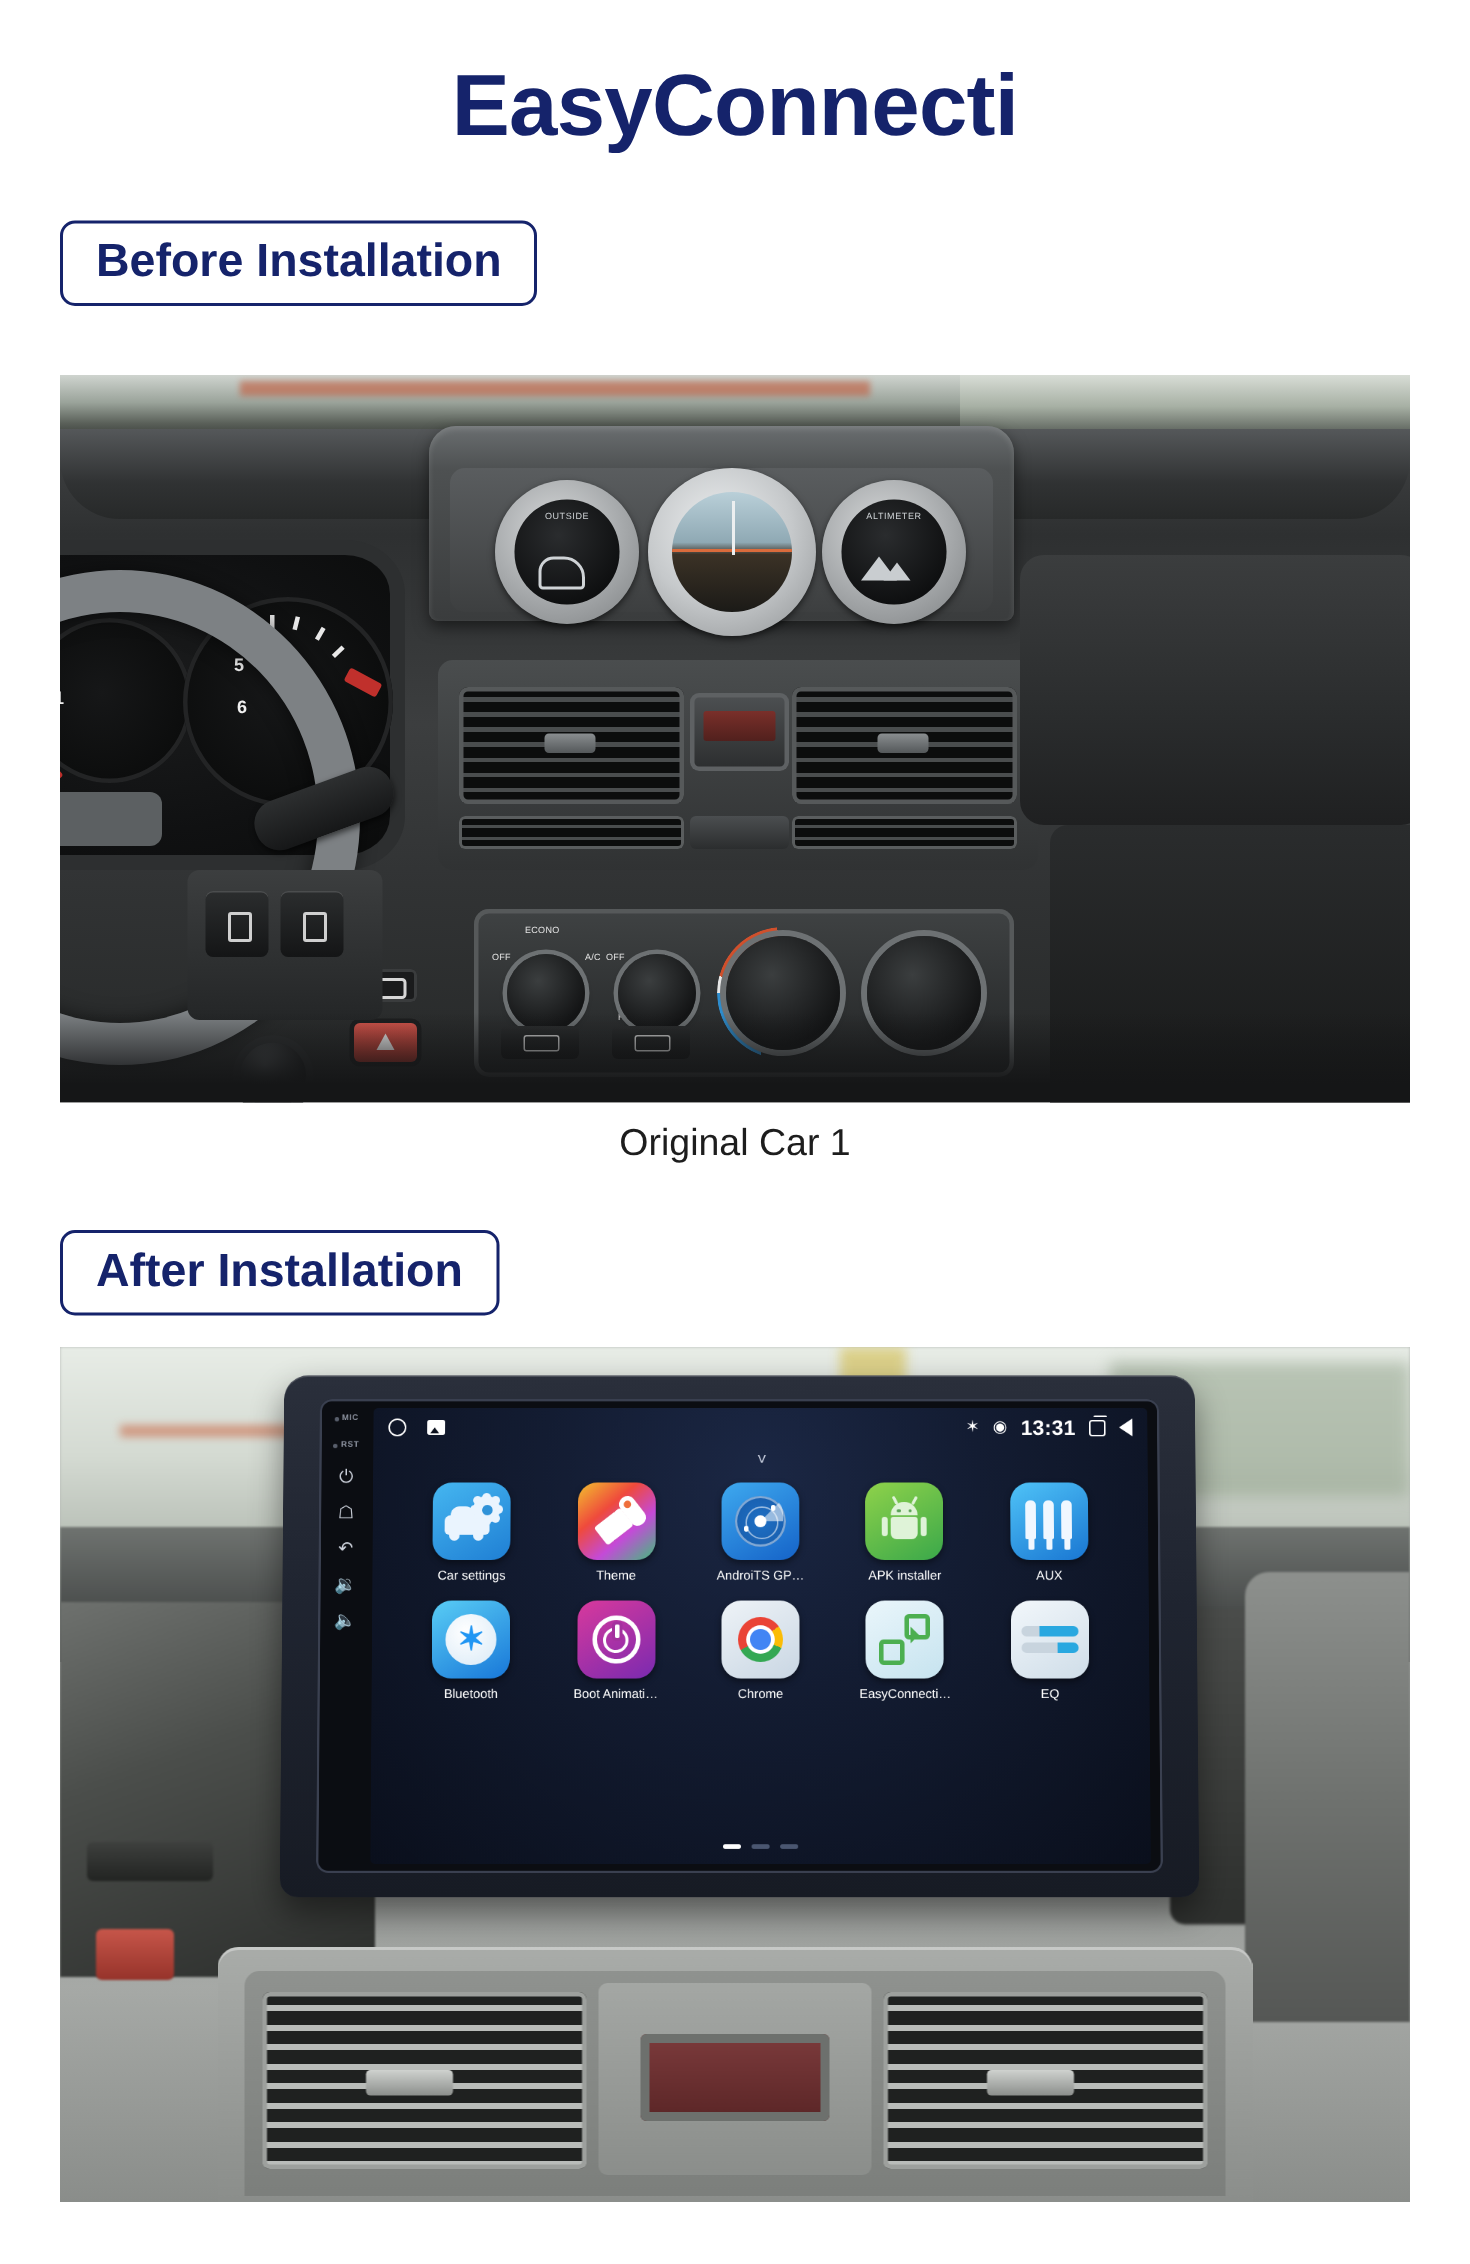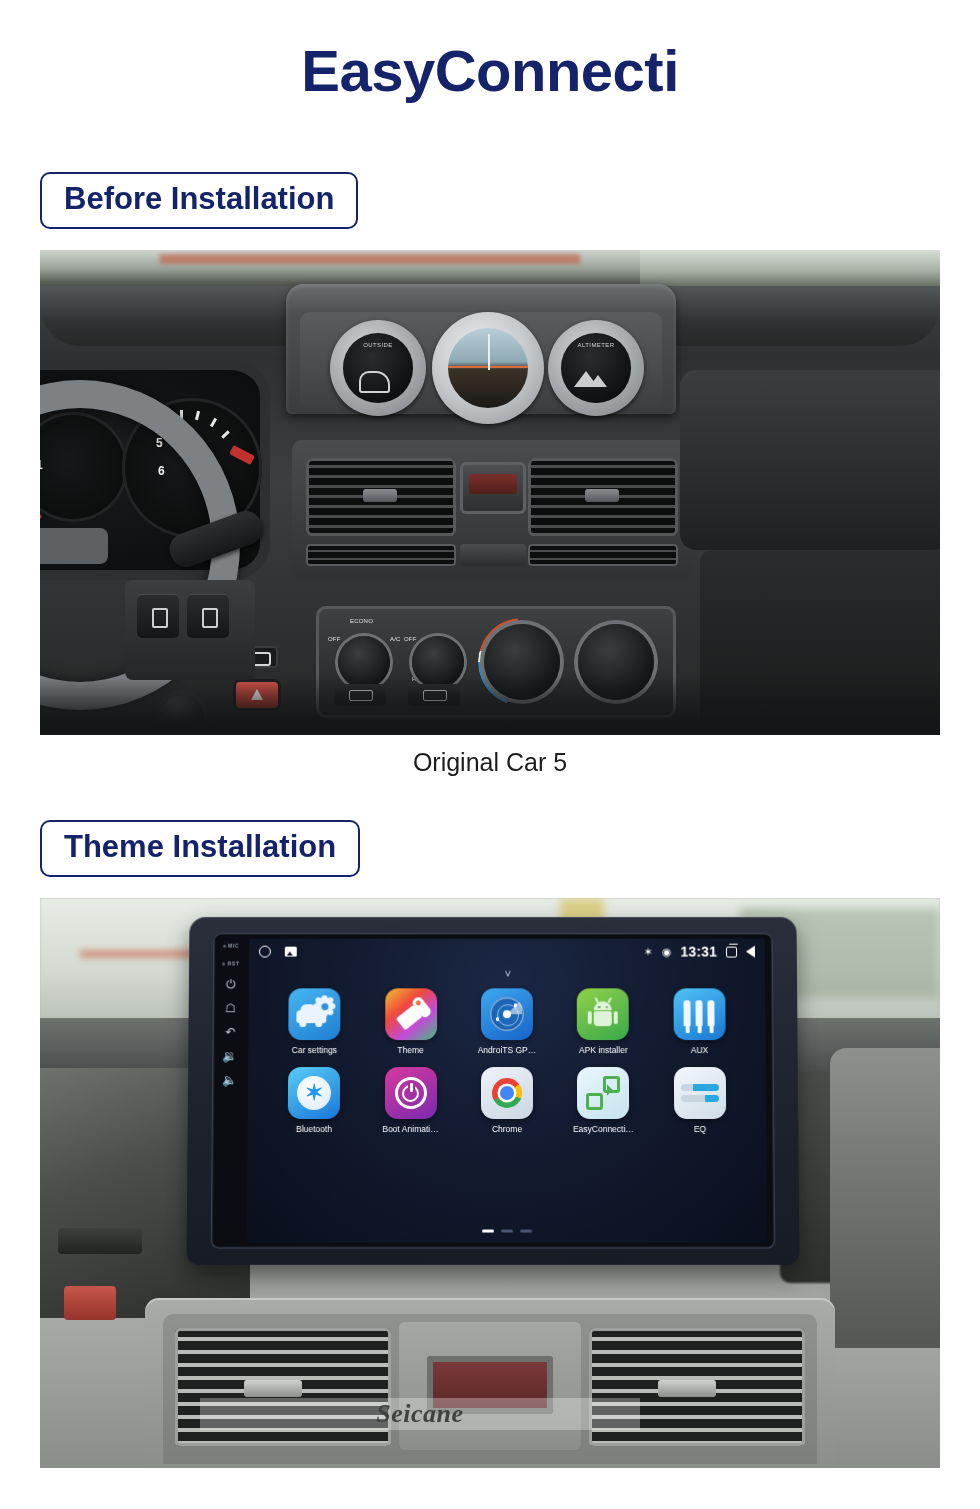--- a/index.html
+++ b/index.html
@@ -34,21 +34,21 @@
     border: 2.5px solid #15236b;
     border-radius: 10px;
     color: #15236b;
     font-size: 31px;
     font-weight: bold;
     padding: 9px 22px 11px 22px;
     background: #fff;
     line-height: 1.05;
     white-space: nowrap;
   }
-  #badge-before { left: 40px; top: 172px; }
+  #badge-before { left: 40px; top: 147px; }
   #badge-after  { left: 40px; top: 820px; }
 
   
   .caption {
     position: absolute;
     width: 980px; left: 0;
     text-align: center;
     font-size: 25px;
     color: #1d1d1d;
     font-weight: normal;
@@ -727,23 +727,23 @@
     <div class="p1-dial" id="p1-d4"></div>
     <div class="p1-hvac-btn" style="left:18px;"></div>
     <div class="p1-hvac-btn" style="left:92px;"></div>
   </div>
 
   <div class="p1-glove"></div>
   <div class="p1-right-panel"></div>
   <div class="p1-dark-bottom"></div>
 </div>
 
-<div class="caption" id="caption-1">Original Car  5</div>
-
-<div class="badge" id="badge-after">Theme Installation</div>
+<div class="caption" id="caption-1">Original Car  1</div>
+
+<div class="badge" id="badge-after">After Installation</div>
 
 <div class="photo" id="photo-after">
   <div class="p2-bg"></div>
   <div class="p2-window"></div>
   <div class="p2-win-red"></div>
   <div class="p2-win-ylw"></div>
   <div class="p2-win-green"></div>
   <div class="p2-dashtop"></div>
   <div class="p2-dash"></div>
   <div class="p2-left-cluster"></div>
@@ -938,16 +938,13 @@
       </div>
       <div class="p2-center">
         <div class="p2-center-disp"></div>
       </div>
       <div class="p2-vent" id="p2-vent-r">
         <div class="p2-vent-tab"></div>
       </div>
     </div>
   </div>
 
-  <div class="p2-watermark">
-    <span>Seicane</span>
-  </div>
 </div>
 
 </body></html>

